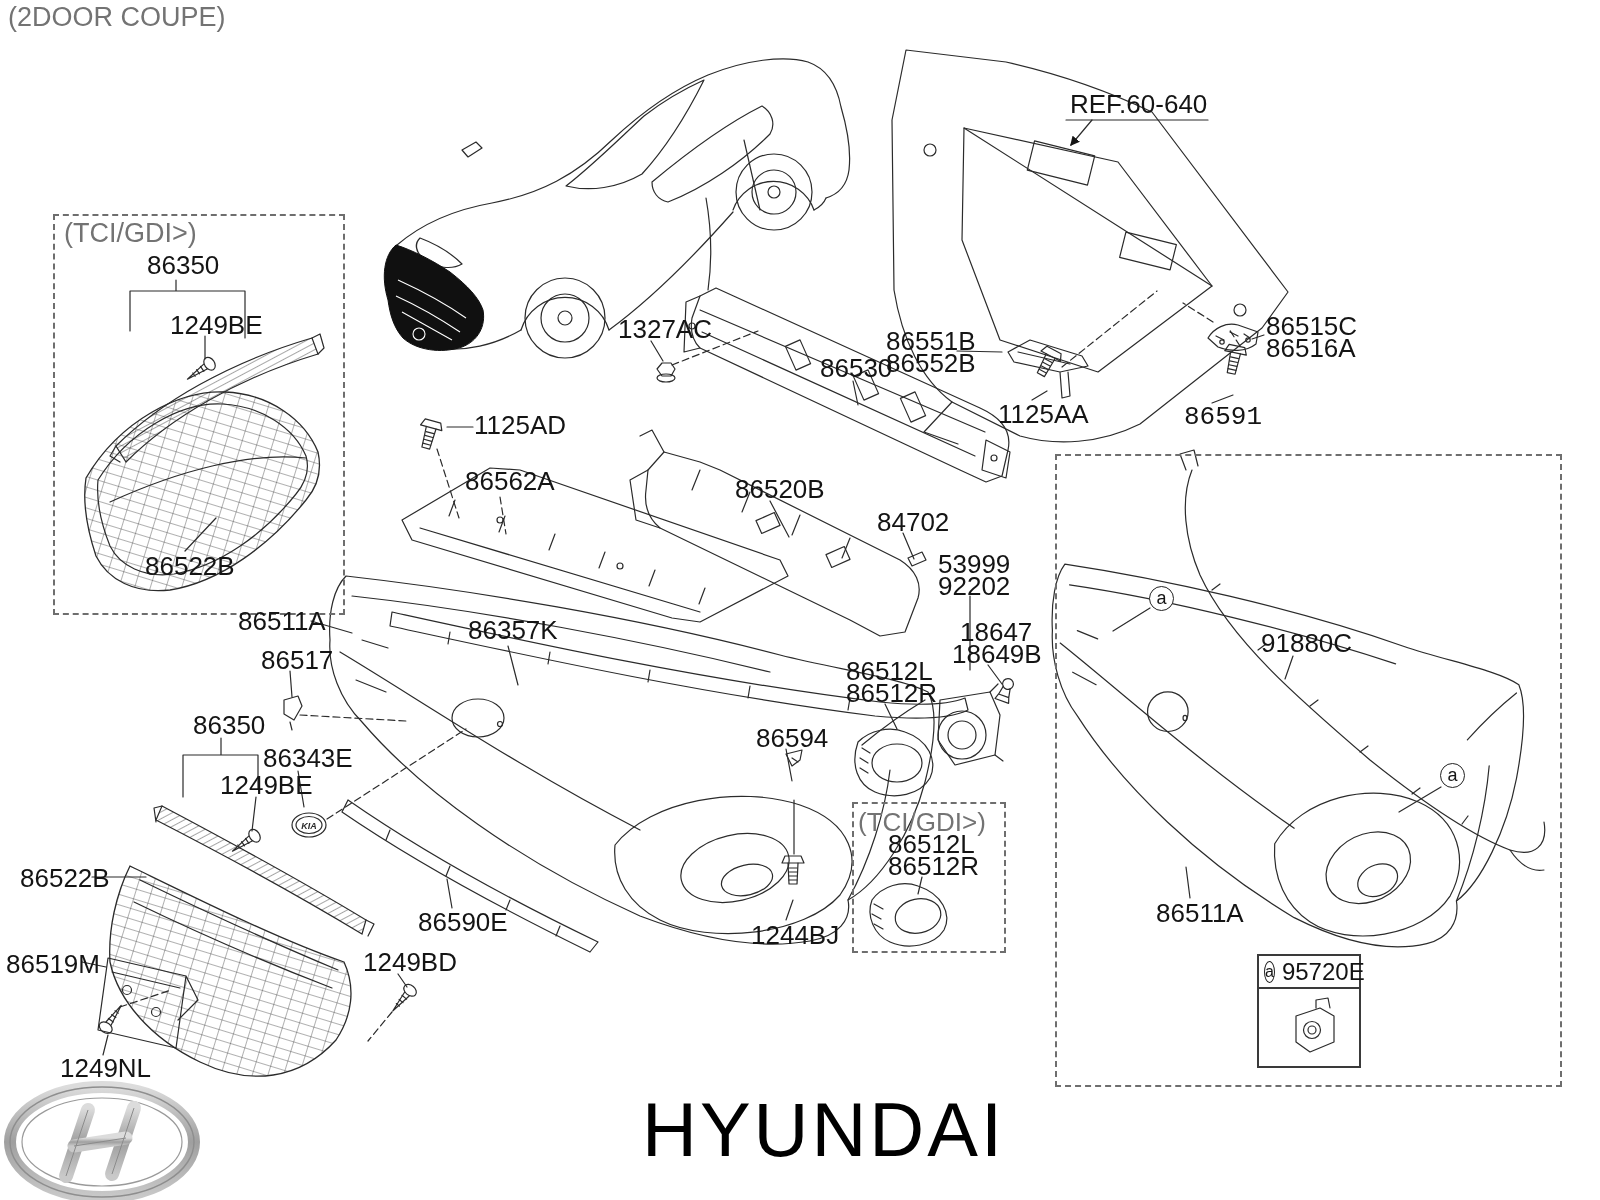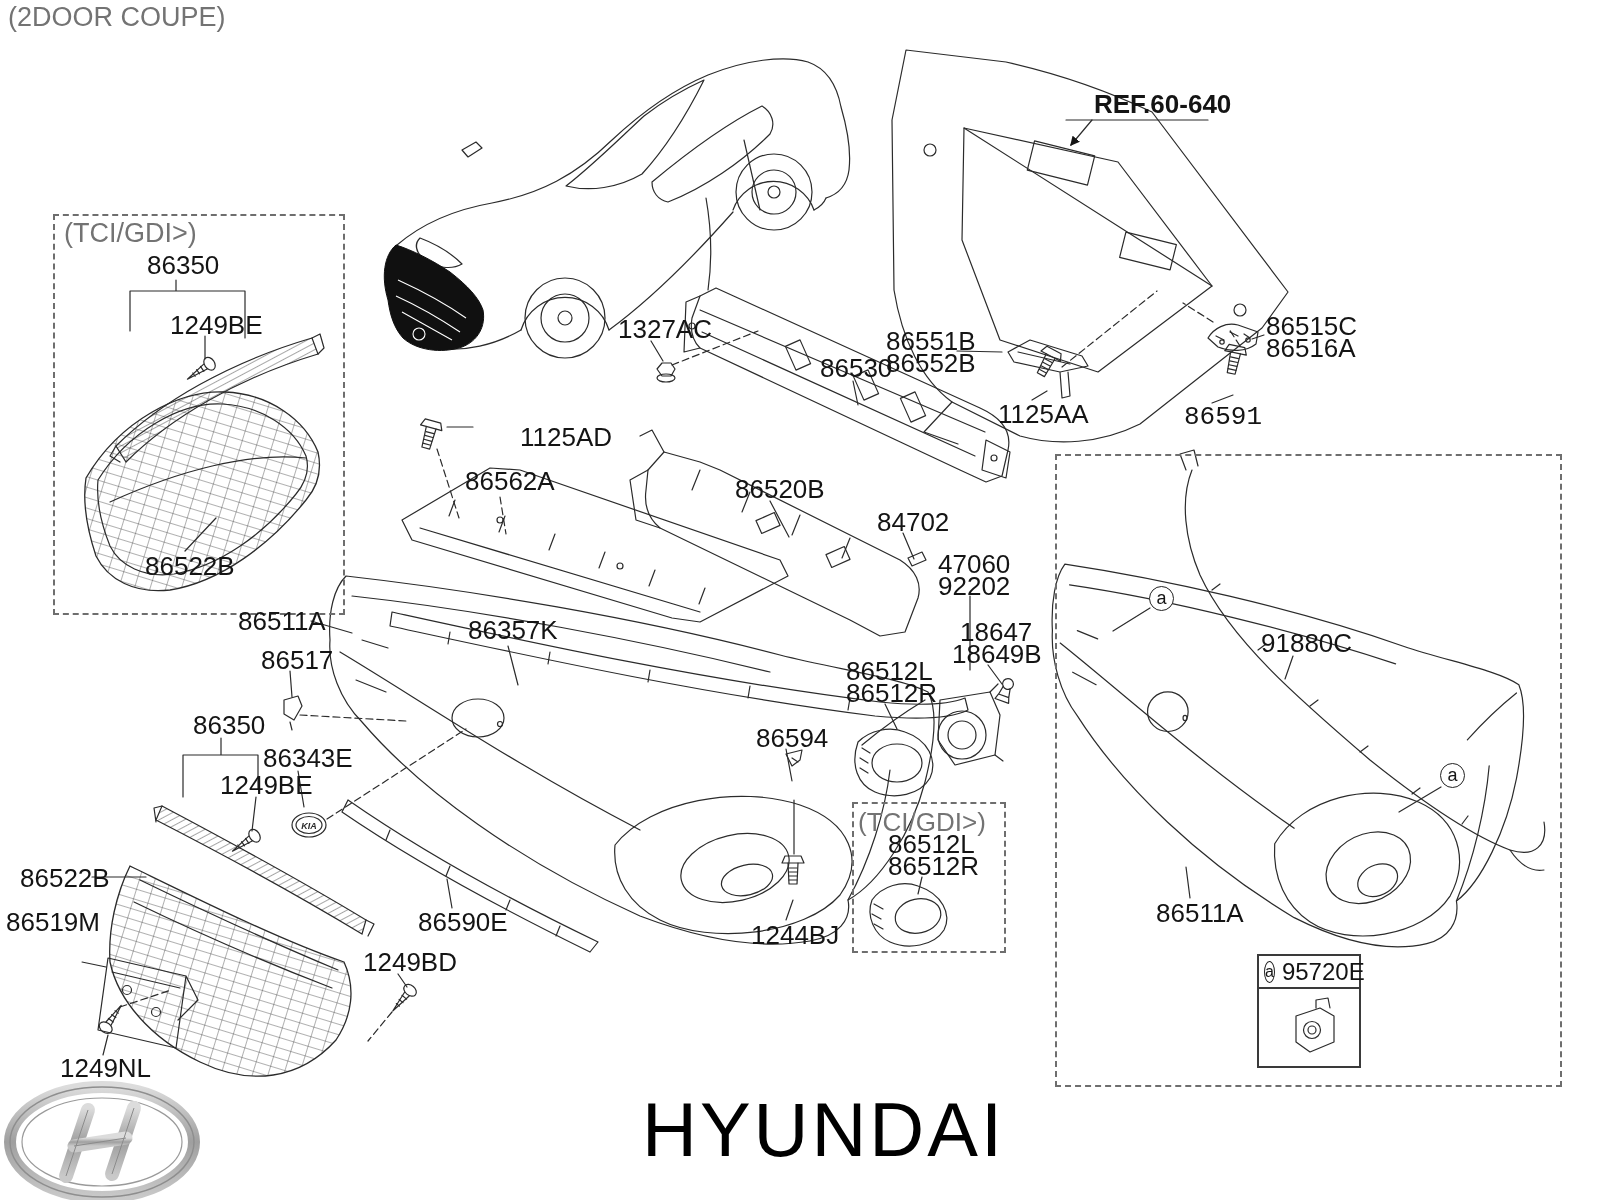--- a/index.html
+++ b/index.html
@@ -2,21 +2,21 @@
 <html><head>
 <meta charset="utf-8">
 <style>
   html,body{margin:0;padding:0;background:#fff;}
   #stage{position:relative;width:1600px;height:1200px;background:#fff;overflow:hidden;
          font-family:"Liberation Sans", sans-serif;color:#141414;}
   svg.art{position:absolute;left:0;top:0;}
   svg.art *{vector-effect:non-scaling-stroke;}
   .lineart{fill:none;stroke:#2b2b2b;stroke-width:1.2;stroke-linejoin:round;stroke-linecap:round;}
   .pn{position:absolute;font-size:26px;line-height:1.04;color:#141414;white-space:nowrap;}
-  .pn.bold{font-weight:bold;margin-left:24px;}
+  .pn.bold{font-weight:normal;}
   .boxlab{position:absolute;font-size:27px;color:#737373;white-space:nowrap;}
   .dashbox{position:absolute;border:2px dashed #6e6e6e;}
   .marker{position:absolute;width:25px;height:25px;border:1.8px solid #222;border-radius:50%;
           background:#fff;display:flex;align-items:center;justify-content:center;
           font-size:18px;color:#141414;box-sizing:border-box;}
   .marker.small{width:22px;height:22px;font-size:16px;}
   .callout{position:absolute;border:2px solid #3a3a3a;box-sizing:border-box;background:transparent;}
   .callout .head{height:33px;border-bottom:2px solid #3a3a3a;display:flex;align-items:center;
                  gap:7px;padding-left:5px;box-sizing:border-box;}
   .callout .head .pnum{font-size:24px;color:#141414;}
@@ -288,48 +288,48 @@
 
 <div class="boxlab" style="left:8px;top:2px;">(2DOOR COUPE)</div>
 <div class="boxlab" style="left:64px;top:218px;">(TCI/GDI&gt;)</div>
 <div class="boxlab" style="left:858px;top:807px;font-size:26px;">(TCI/GDI&gt;)</div>
 
 <div class="pn bold" style="left:1070px;top:91px;">REF.60-640</div>
 <div class="pn" style="left:147px;top:252px;">86350</div>
 <div class="pn" style="left:170px;top:312px;">1249BE</div>
 <div class="pn" style="left:145px;top:553px;">86522B</div>
 <div class="pn" style="left:618px;top:316px;">1327AC</div>
-<div class="pn" style="left:474px;top:424px;margin-left:46px;">1125AD</div>
+<div class="pn" style="left:474px;top:412px;">1125AD</div>
 <div class="pn" style="left:465px;top:468px;">86562A</div>
 <div class="pn" style="left:820px;top:355px;">86530</div>
 <div class="pn" style="left:886px;top:328px;">86551B</div>
 <div class="pn" style="left:886px;top:350px;">86552B</div>
 <div class="pn" style="left:998px;top:401px;">1125AA</div>
 <div class="pn" style="left:1184px;top:404px;font-family:Liberation Mono, monospace;">86591</div>
 <div class="pn" style="left:1266px;top:313px;">86515C</div>
 <div class="pn" style="left:1266px;top:335px;">86516A</div>
 <div class="pn" style="left:735px;top:476px;">86520B</div>
 <div class="pn" style="left:877px;top:509px;">84702</div>
-<div class="pn" style="left:938px;top:551px;">47060</div>
+<div class="pn" style="left:938px;top:551px;">53999</div>
 <div class="pn" style="left:938px;top:573px;">92202</div>
 <div class="pn" style="left:960px;top:619px;">18647</div>
 <div class="pn" style="left:952px;top:641px;">18649B</div>
 <div class="pn" style="left:238px;top:608px;">86511A</div>
 <div class="pn" style="left:468px;top:617px;">86357K</div>
 <div class="pn" style="left:261px;top:647px;">86517</div>
 <div class="pn" style="left:193px;top:712px;">86350</div>
 <div class="pn" style="left:263px;top:745px;">86343E</div>
 <div class="pn" style="left:220px;top:772px;">1249BE</div>
 <div class="pn" style="left:20px;top:865px;">86522B</div>
 <div class="pn" style="left:846px;top:658px;">86512L</div>
 <div class="pn" style="left:846px;top:680px;">86512R</div>
 <div class="pn" style="left:756px;top:725px;">86594</div>
 <div class="pn" style="left:418px;top:909px;">86590E</div>
 <div class="pn" style="left:751px;top:922px;">1244BJ</div>
-<div class="pn" style="left:6px;top:909px;text-align:center;">86519M</div>
+<div class="pn" style="left:6px;top:951px;text-align:center;">86519M</div>
 <div class="pn" style="left:60px;top:1055px;">1249NL</div>
 <div class="pn" style="left:363px;top:949px;">1249BD</div>
 <div class="pn" style="left:888px;top:831px;">86512L</div>
 <div class="pn" style="left:888px;top:853px;">86512R</div>
 <div class="pn" style="left:1261px;top:630px;">91880C</div>
 <div class="pn" style="left:1156px;top:900px;">86511A</div>
 
 <div class="marker" style="left:1149px;top:586px;">a</div>
 <div class="marker" style="left:1440px;top:763px;">a</div>
 

